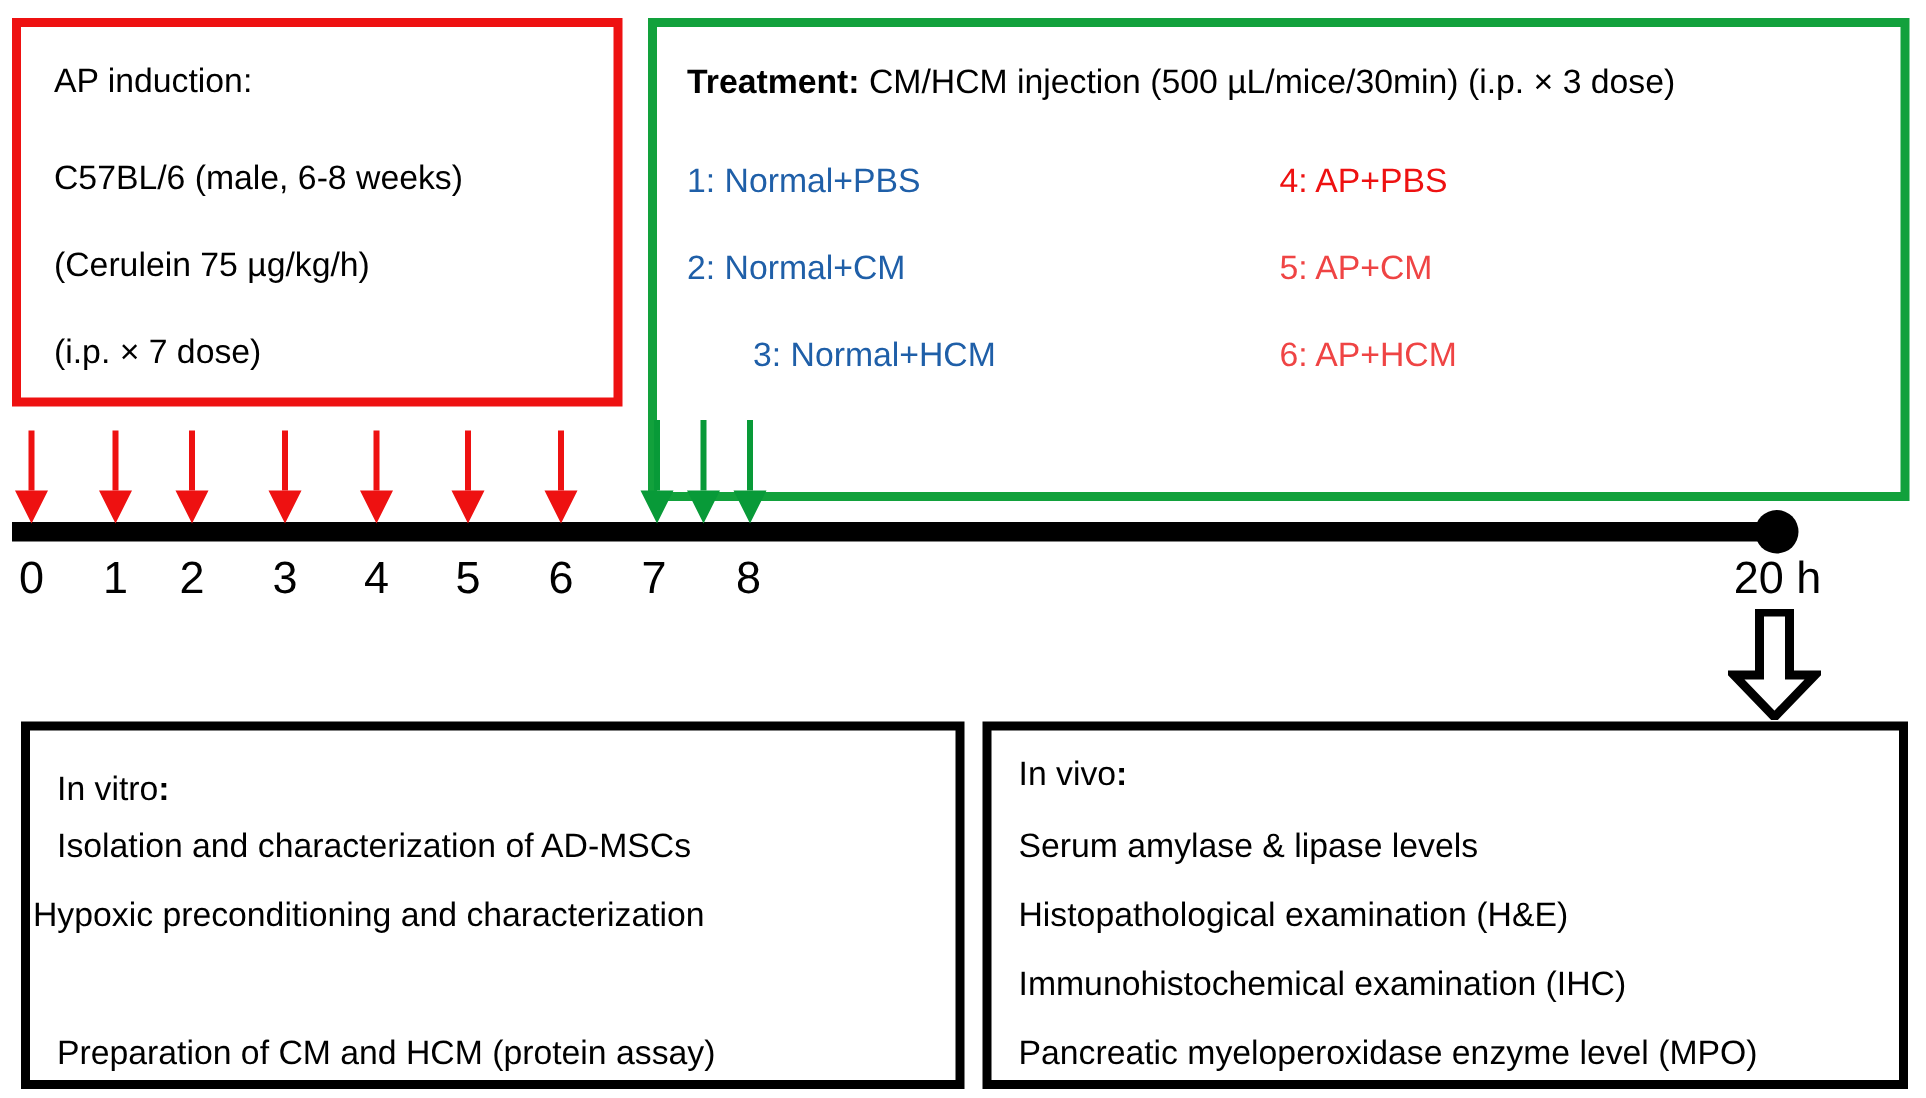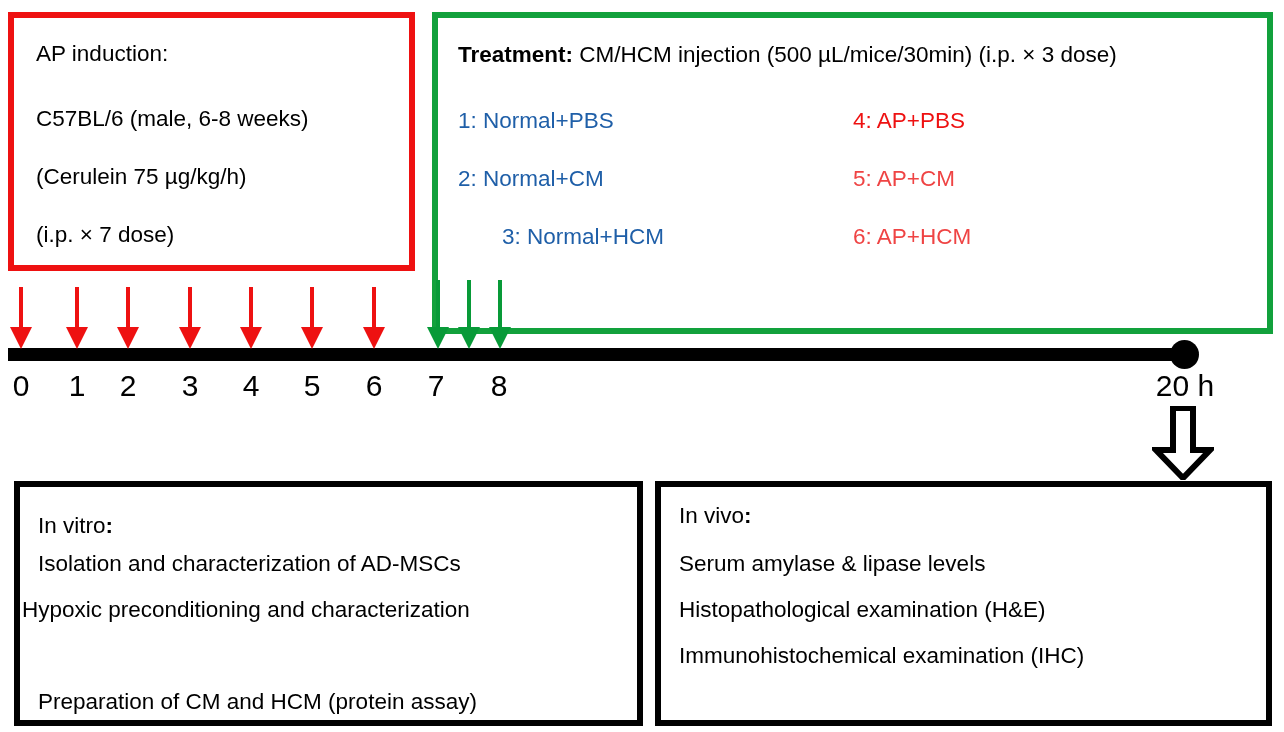--- a/index.html
+++ b/index.html
@@ -212,15 +212,16 @@
     <div class="tline" style="left:18px; top:204px;text-align:center;">Preparation of CM and HCM (protein assay)</div>
   </div>
 
   <div class="box" id="in-vivo-box">
     <div class="tline" style="left:18px; top:18px;">
       <span class="ital" style="position:static;">In vivo</span><span style="font-weight:bold;">:</span>
     </div>
     <div class="tline" style="left:18px; top:66px;">Serum amylase &amp; lipase levels</div>
     <div class="tline" style="left:18px; top:112px;">Histopathological examination (H&amp;E)</div>
     <div class="tline" style="left:18px; top:158px;">Immunohistochemical examination (IHC)</div>
+    <div class="tline" style="left:18px; top:204px;">Pancreatic myeloperoxidase enzyme level (MPO)</div>
   </div>
 
 </div>
 
 </body></html>

